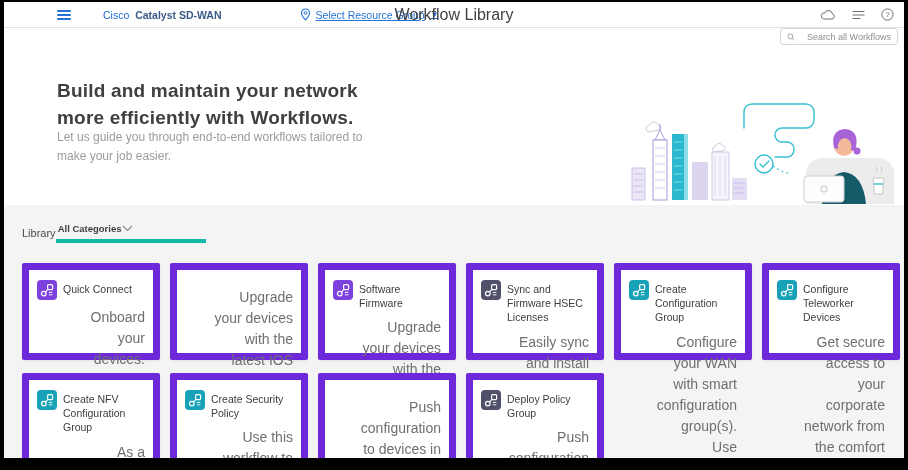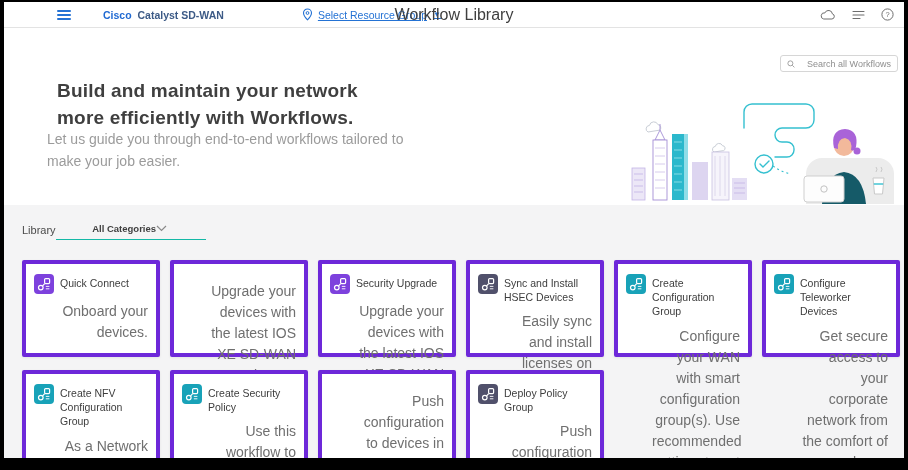--- a/index.html
+++ b/index.html
@@ -17,68 +17,68 @@
 
   
   .topbar {
     position: relative; height: 26px; background: #fff;
     border-bottom: 1px solid #e3e3e3;
     display: flex; align-items: center; padding: 0 10px 0 53px;
   }
   .hamburger { width: 14px; height: 10px; display: flex; flex-direction: column; justify-content: space-between; cursor: pointer; }
   .hamburger span { display: block; height: 2px; background: #2472d4; border-radius: 1px; }
   .brand { margin-left: 32px; font-size: 10.5px; white-space: nowrap; }
-  .brand .cisco { color: #1f69d2; font-weight: bold; }
+  .brand .cisco { color: #1f69d2; font-weight: normal; }
   .brand .product { color: #3c5a86; font-weight: bold; margin-left: 3px; }
   .resource-group { margin-left: 78px; display: flex; align-items: center; gap: 5px; color: #2472d4; font-size: 10.5px; cursor: pointer; text-decoration: underline; }
   .resource-group .caret { font-size: 8px; margin-left: 1px; }
   .page-title {
     position: absolute; left: 50%; transform: translateX(-50%);
     font-size: 16px; color: #3f3f3f;
   }
   .topbar-right { margin-left: auto; display: flex; align-items: center; gap: 16px; }
   .topbar-right svg { display: block; cursor: pointer; }
 
   
   .hero { position: relative; height: 176px; background: #fff; }
   .search-box {
-    position: absolute; top: 27px; right: 6px; width: 118px; height: 17px;
+    position: absolute; top: 0; right: 6px; width: 118px; height: 17px;
     border: 1px solid #d6d6d6; border-radius: 3px; background: #fff;
     display: flex; align-items: center; gap: 12px; padding: 0 6px;
   }
   .search-box input {
     border: none; outline: none; width: 100%; font-size: 9px; color: #6f6f6f;
     font-family: "Liberation Sans", sans-serif; background: transparent;
   }
   .search-box input::placeholder { color: #8f8f8f; }
   .hero-title {
     position: absolute; left: 53px; top: 50px;
     font-size: 19px; font-weight: 700; color: #3f3f3f; line-height: 1.42; letter-spacing: .2px;
   }
   .hero-sub {
-    position: absolute; left: 43px; top: 100px;
-    font-size: 14px; color: #9b9b9b; line-height: 1.6;
+    position: absolute; left: 53px; top: 100px;
+    font-size: 12px; color: #9b9b9b; line-height: 1.6;
   }
   .illustration { position: absolute; right: 6px; bottom: 0; }
 
   
   .library {
     position: absolute; top: 203px; left: 0; right: 0; bottom: 0;
     background: #f4f4f5; padding: 16px 0 0 18px; overflow: hidden;
   }
   .library-row { display: flex; align-items: flex-end; margin-bottom: 20px; }
   .lib-label { font-size: 11px; color: #4b4b4b; padding-bottom: 4px; }
   .category-select {
-    width: 150px; border-bottom: 1px solid #14b8a6; cursor: pointer;
-    display: flex; justify-content: center; align-items: center;
+    width: 150px; border-bottom: 4px solid #14b8a6; cursor: pointer;
+    display: flex; justify-content: flex-start; align-items: center;
     padding: 2px 4px 5px 2px; font-size: 9.5px; font-weight: bold; color: #3f3f3f;
   }
   .cards { display: grid; grid-template-columns: repeat(6, 138px); gap: 13px 10px; }
   .card {
-    background: #fff; border: 4px solid #6d28d9; border-radius: 2px;
+    background: #fff; border: 7px solid #6d28d9; border-radius: 2px;
     height: 97px; padding: 10px 6px 0 8px; cursor: pointer;
     box-shadow: 0 1px 3px rgba(0,0,0,.07);
   }
   .card-head { display: flex; gap: 6px; align-items: flex-start; }
   .card-icon { width: 20px; height: 20px; flex: none; }
   .card-title { font-size: 10.5px; color: #3d3d3d; line-height: 1.35; padding-top: 2px; }
   .card-desc { margin: 7px 2px 0 26px; font-size: 14px; color: #6f6f6f; line-height: 1.5; text-align: right; }
 </style>
 </head>
 <body>
@@ -218,35 +218,35 @@
 
   <div class="card">
     <div class="card-head">
       <svg class="card-icon" viewBox="0 0 20 20">
         <rect class="icon-bg" x="0" y="0" width="20" height="20" rx="4" fill="#7d41dd"></rect>
         <rect x="10.6" y="4.6" width="5" height="5" rx="1" fill="none" stroke="#fff" stroke-width="1.2"></rect>
         <circle cx="6.8" cy="13.6" r="2.3" fill="none" stroke="#fff" stroke-width="1.2"></circle>
         <path d="M8.6 11.9 L10.7 9.7" stroke="#fff" stroke-width="1.2"></path>
         <path d="M11.8 12.4 h3.6 M11.8 14.8 h3.6" stroke="#fff" stroke-width="1" opacity="0.9"></path>
       </svg>
-      <span class="card-title">Security Upgrade</span>
+      <span class="card-title">Software Firmware</span>
     </div>
     <p class="card-desc">Upgrade your devices with the latest IOS XE SD-WAN image.</p>
   </div>
 
   <div class="card">
     <div class="card-head">
       <svg class="card-icon" viewBox="0 0 20 20">
         <rect class="icon-bg" x="0" y="0" width="20" height="20" rx="4" fill="#50506b"></rect>
         <rect x="10.6" y="4.6" width="5" height="5" rx="1" fill="none" stroke="#fff" stroke-width="1.2"></rect>
         <circle cx="6.8" cy="13.6" r="2.3" fill="none" stroke="#fff" stroke-width="1.2"></circle>
         <path d="M8.6 11.9 L10.7 9.7" stroke="#fff" stroke-width="1.2"></path>
         <path d="M11.8 12.4 h3.6 M11.8 14.8 h3.6" stroke="#fff" stroke-width="1" opacity="0.9"></path>
       </svg>
-      <span class="card-title">Sync and Install HSEC Devices</span>
+      <span class="card-title">Sync and Firmware HSEC Licenses</span>
     </div>
     <p class="card-desc">Easily sync and install licenses on HSEC compatible devices.</p>
   </div>
 
   <div class="card">
     <div class="card-head">
       <svg class="card-icon" viewBox="0 0 20 20">
         <rect class="icon-bg" x="0" y="0" width="20" height="20" rx="4" fill="#18a2b8"></rect>
         <rect x="10.6" y="4.6" width="5" height="5" rx="1" fill="none" stroke="#fff" stroke-width="1.2"></rect>
         <circle cx="6.8" cy="13.6" r="2.3" fill="none" stroke="#fff" stroke-width="1.2"></circle>

